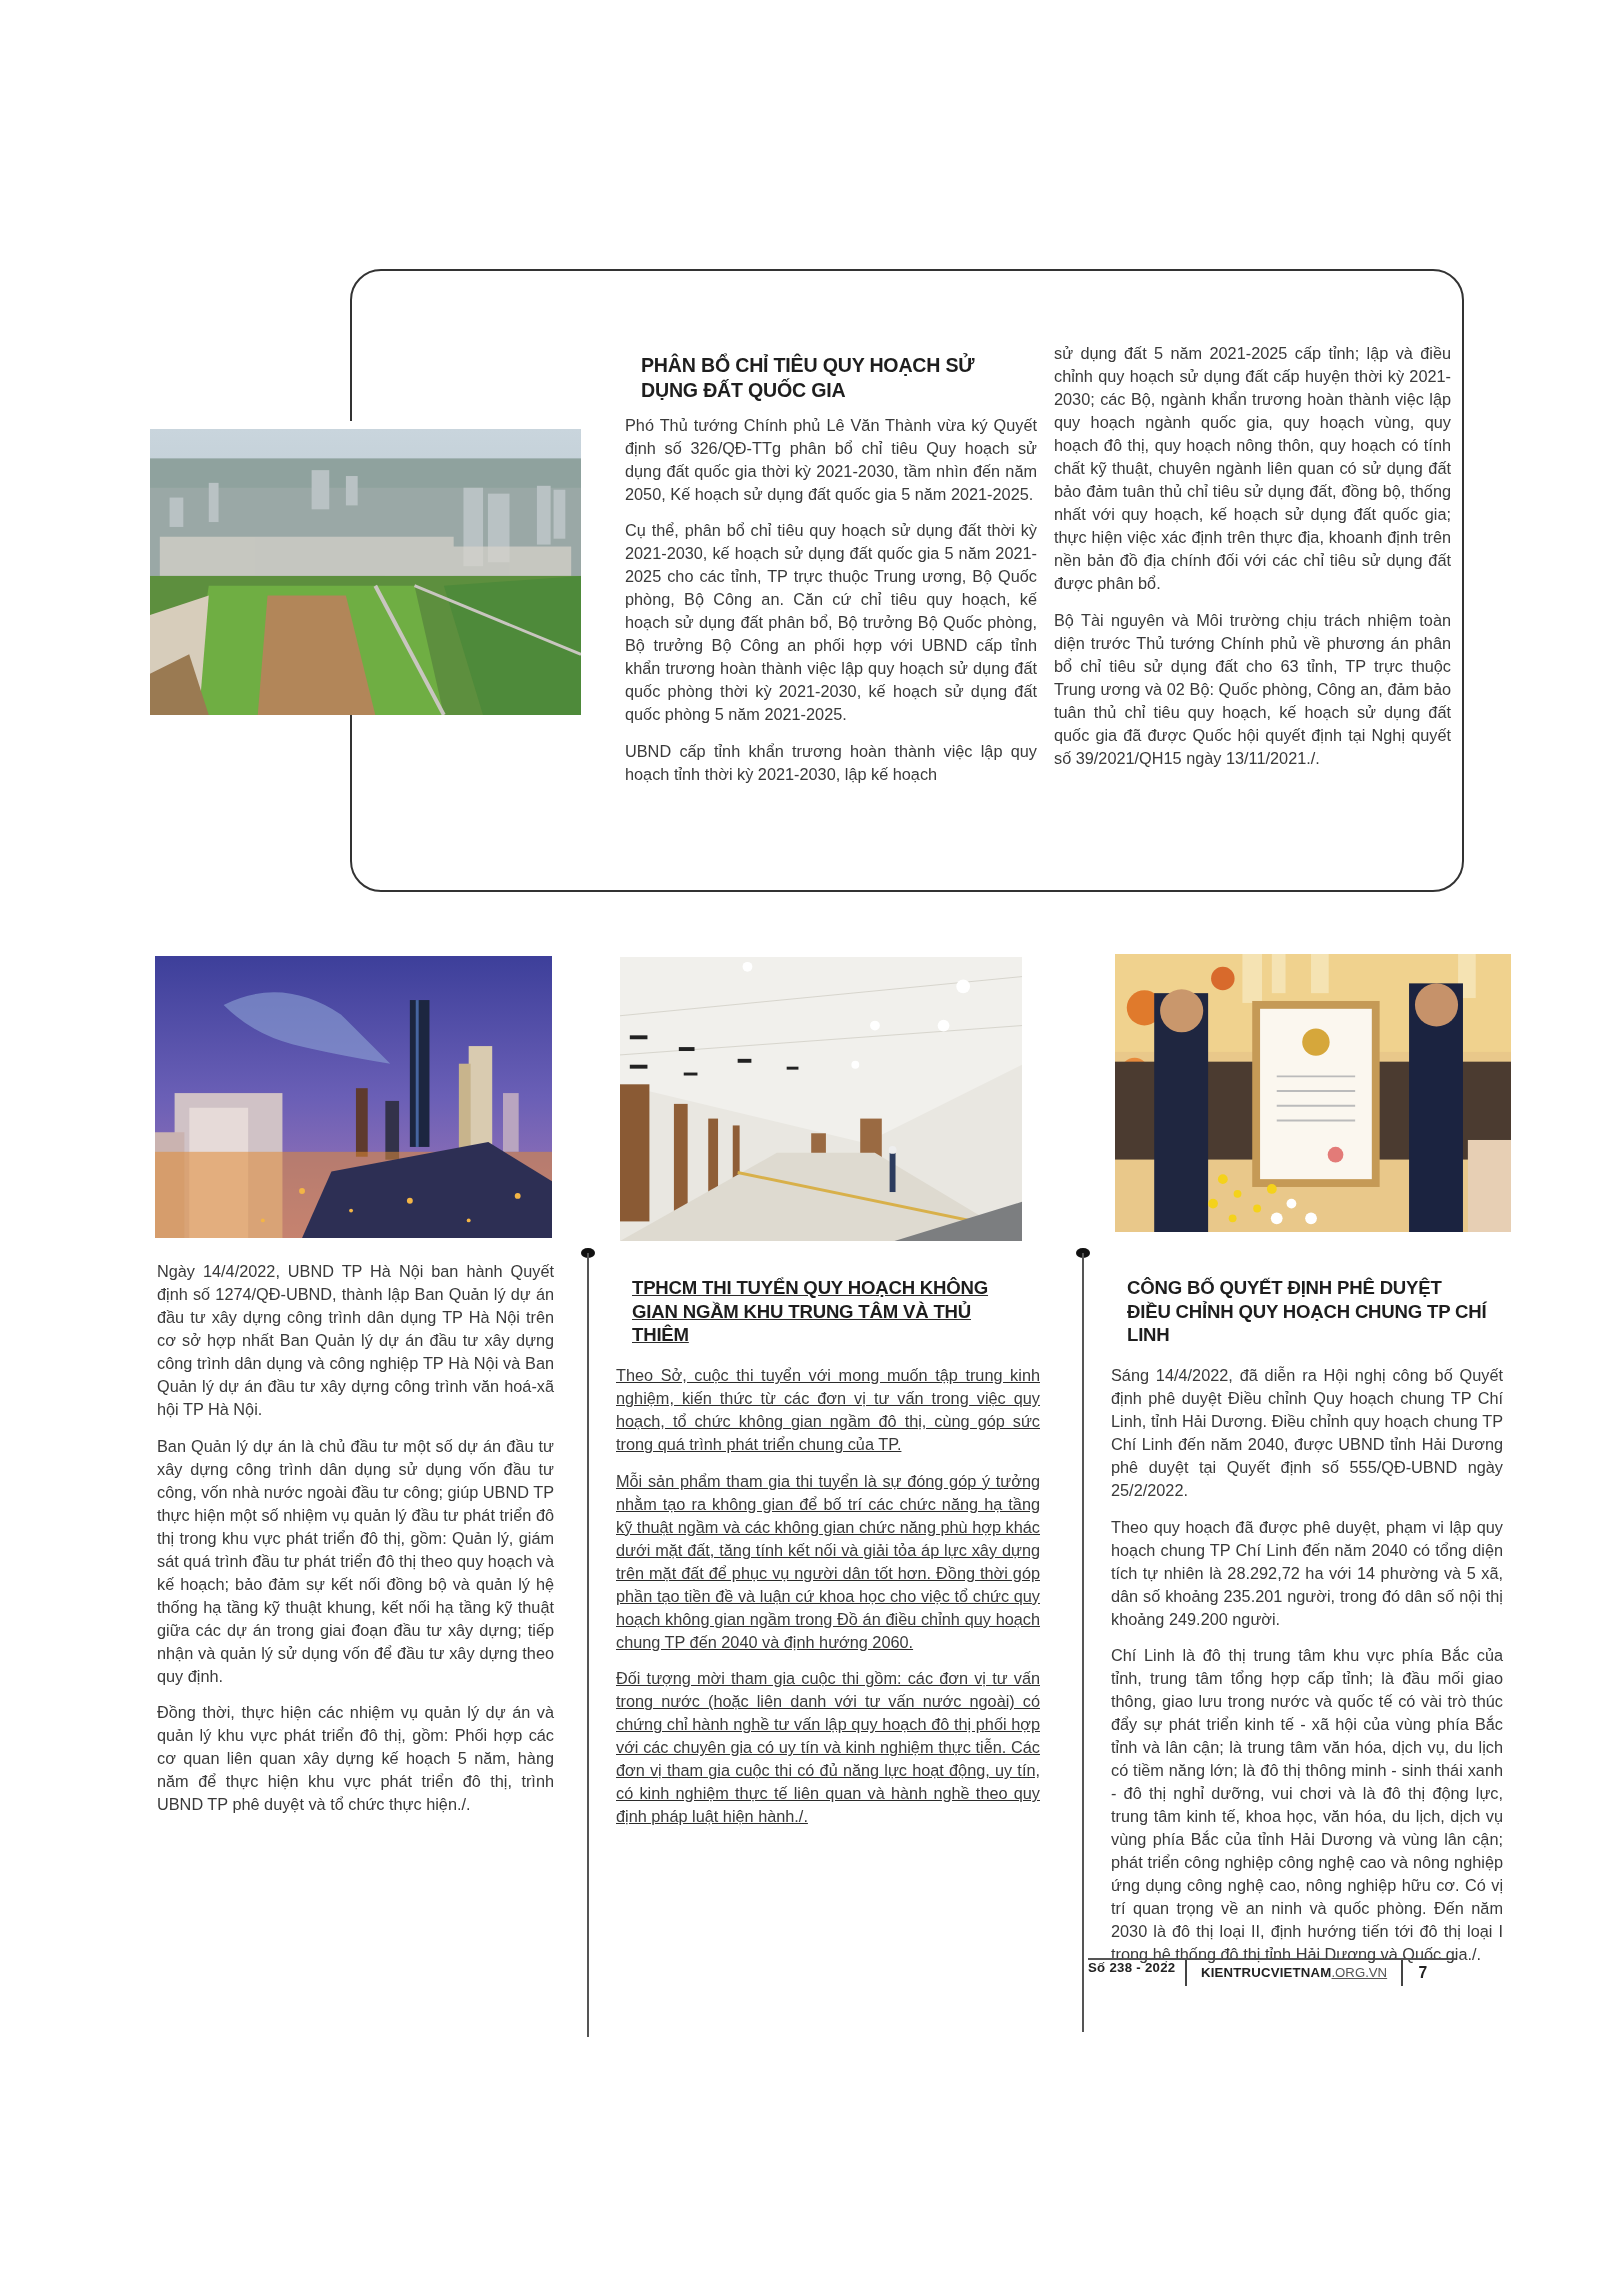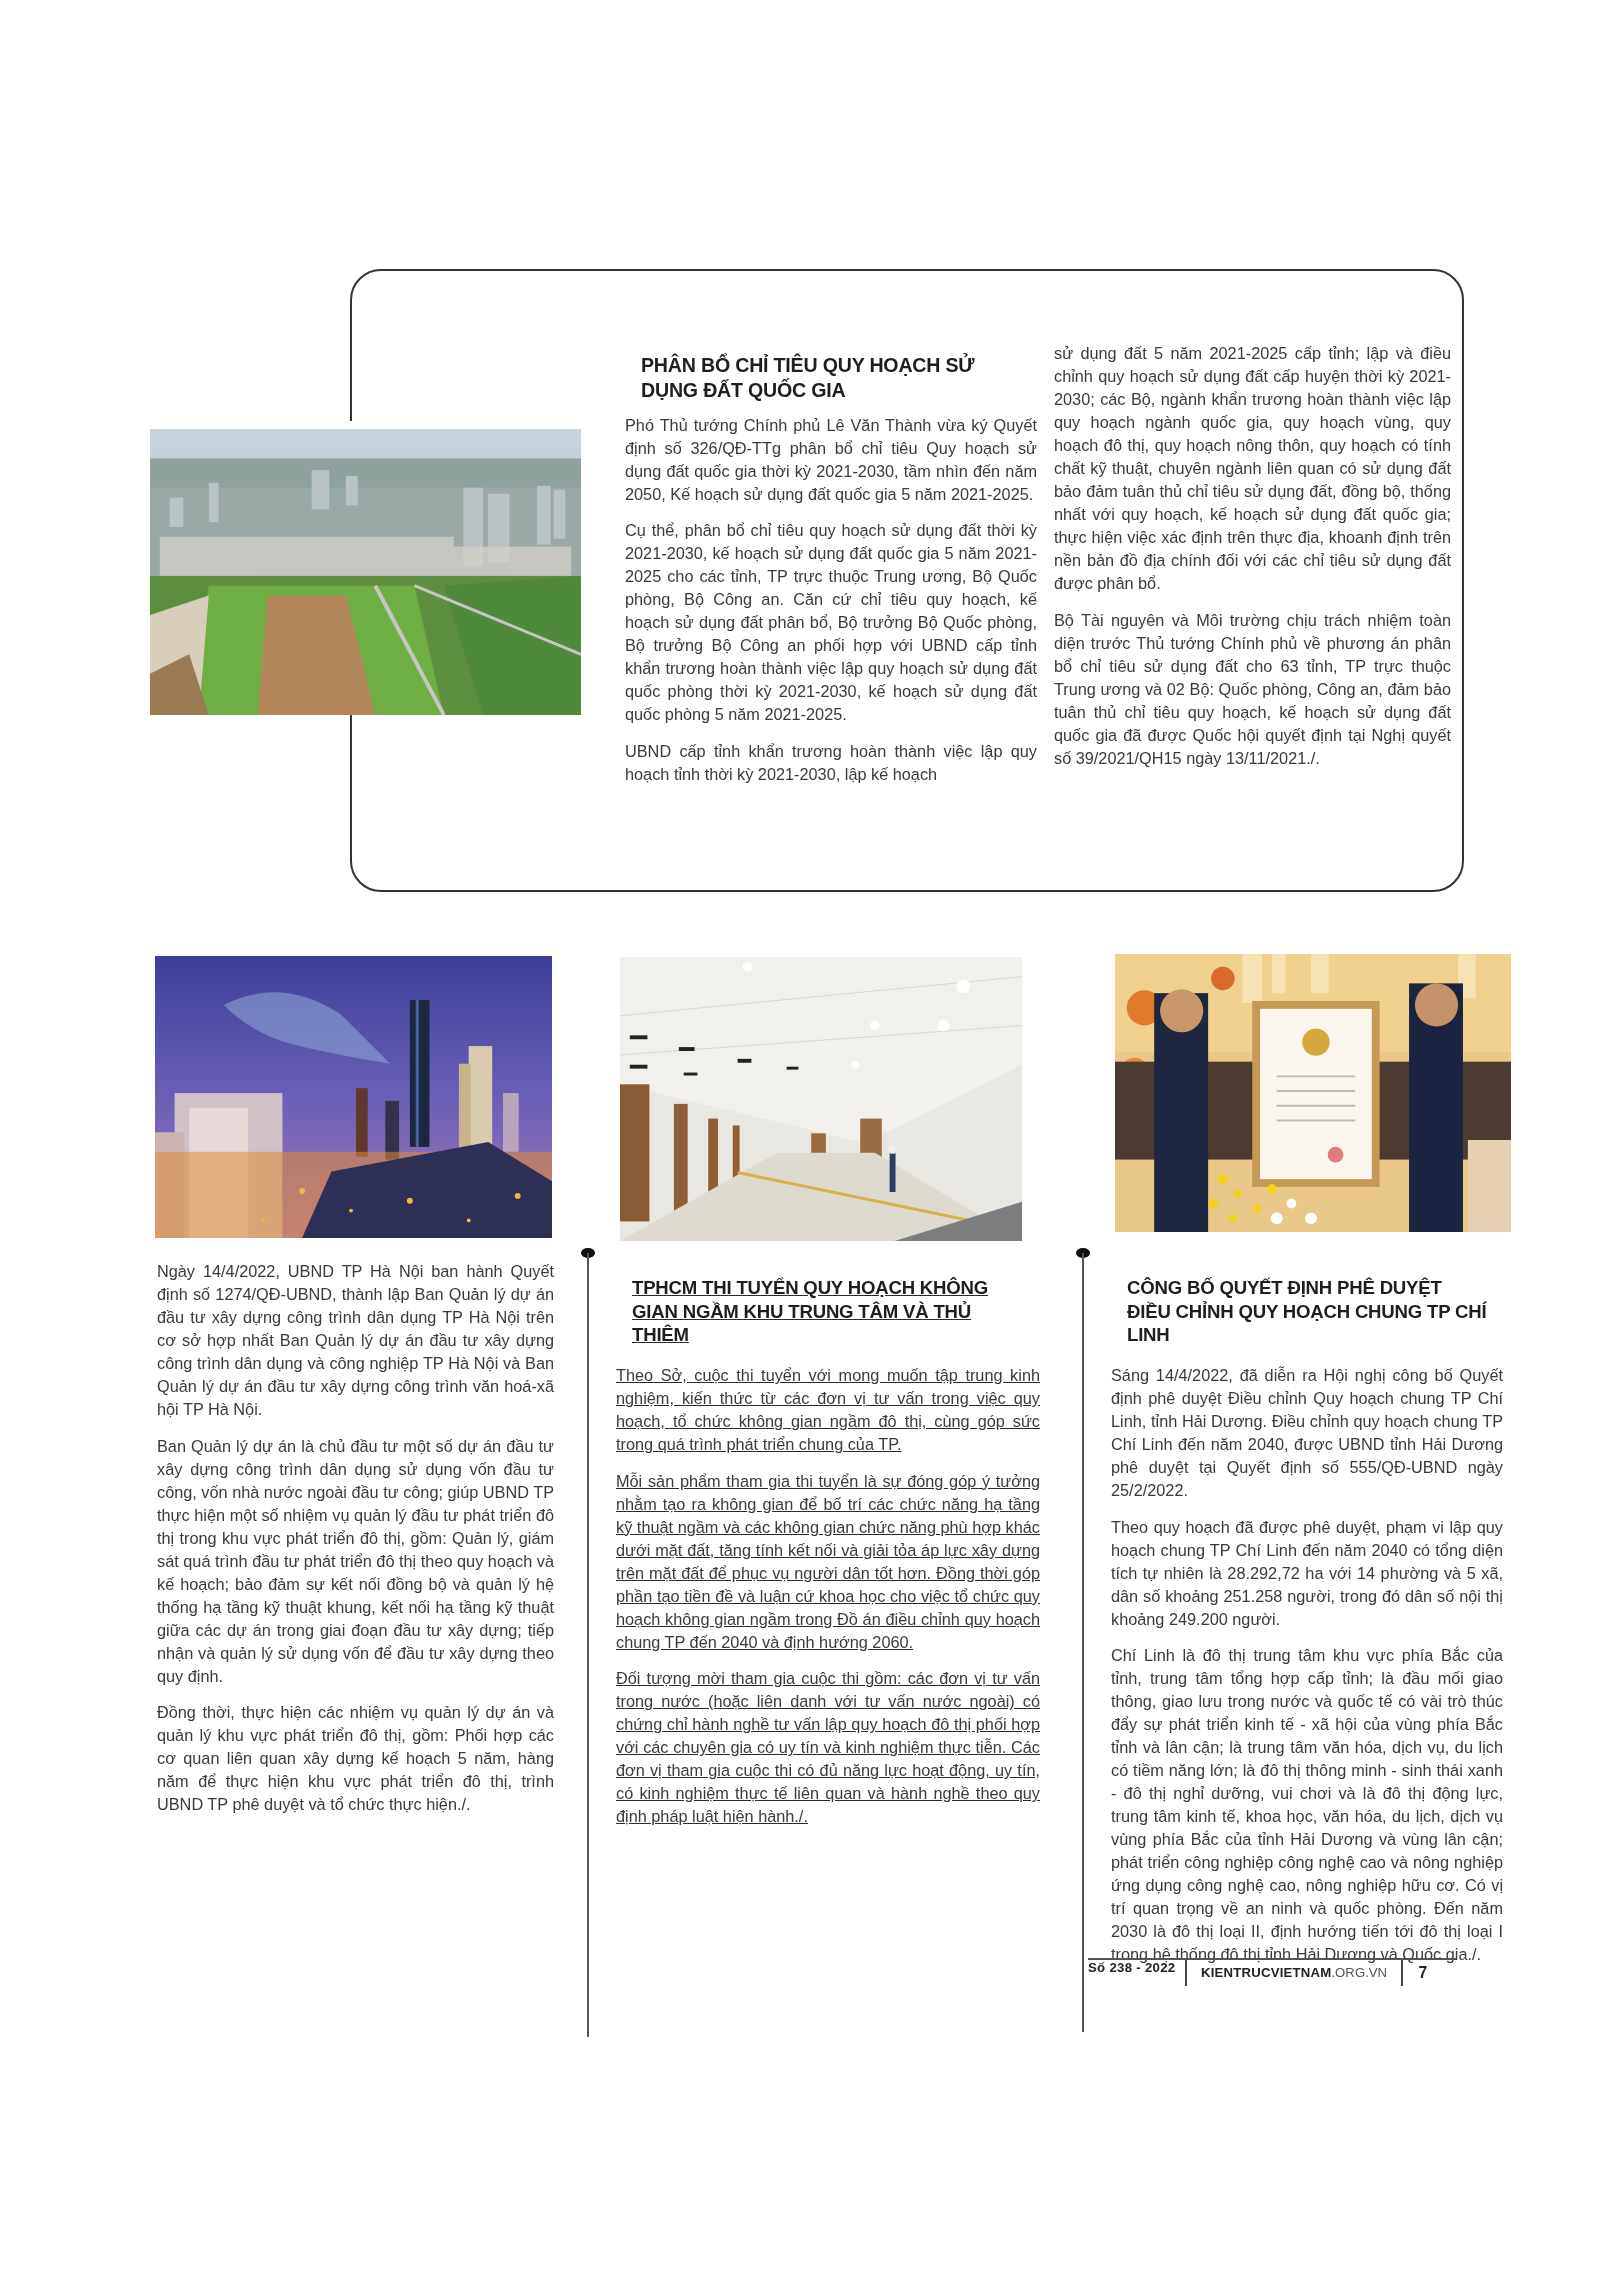--- a/index.html
+++ b/index.html
@@ -34,21 +34,21 @@
   .divider { position: absolute; width: 2px; background: #555; }
   .divider-dot { position: absolute; width: 13.7px; height: 9.8px; border-radius: 50%; background: #111; }
 
   
   .footer { position: absolute; left: 1088px; top: 1958px; width: 368px; height: 25.5px;
             border-top: 2px solid #555; display: flex; align-items: flex-start;
             font-size: 13.2px; color: #222; }
   .footer .issue { font-weight: bold; padding-right: 9.8px; white-space: nowrap; letter-spacing: 0.3px; }
   .footer .site { border-left: 2px solid #444; padding: 0 13.7px; height: 100%; display: flex; align-items: center; white-space: nowrap; }
   .footer .site b { font-weight: bold; letter-spacing: 0.2px; }
-  .footer .site span.dom { font-weight: normal; color: #555; }
+  .footer .site span.dom { font-weight: normal; color: #555; text-decoration: underline; }
   .footer .page { border-left: 2px solid #444; padding-left: 15.7px; height: 100%; display: flex; align-items: center; font-weight: bold; font-size: 15.7px; }
 </style>
 </head>
 <body>
 
 <div class="frame"></div>
 <div class="frame-mask"></div>
 
 <div class="photo" style="left:150px; top:429px; width:431px; height:286px;">
   <svg viewBox="0 0 440 292" preserveAspectRatio="none">
@@ -235,21 +235,21 @@
     <p>Theo Sở, cuộc thi tuyển với mong muốn tập trung kinh nghiệm, kiến thức từ các đơn vị tư vấn trong việc quy hoạch, tổ chức không gian ngầm đô thị, cùng góp sức trong quá trình phát triển chung của TP.</p>
     <p>Mỗi sản phẩm tham gia thi tuyển là sự đóng góp ý tưởng nhằm tạo ra không gian để bố trí các chức năng hạ tầng kỹ thuật ngầm và các không gian chức năng phù hợp khác dưới mặt đất, tăng tính kết nối và giải tỏa áp lực xây dựng trên mặt đất để phục vụ người dân tốt hơn. Đồng thời góp phần tạo tiền đề và luận cứ khoa học cho việc tổ chức quy hoạch không gian ngầm trong Đồ án điều chỉnh quy hoạch chung TP đến 2040 và định hướng 2060.</p>
     <p>Đối tượng mời tham gia cuộc thi gồm: các đơn vị tư vấn trong nước (hoặc liên danh với tư vấn nước ngoài) có chứng chỉ hành nghề tư vấn lập quy hoạch đô thị phối hợp với các chuyên gia có uy tín và kinh nghiệm thực tiễn. Các đơn vị tham gia cuộc thi có đủ năng lực hoạt động, uy tín, có kinh nghiệm thực tế liên quan và hành nghề theo quy định pháp luật hiện hành./.</p>
   </div>
 </div>
 
 <div class="bcol bcol3">
   <h2 class="headline">CÔNG BỐ QUYẾT ĐỊNH PHÊ DUYỆT ĐIỀU CHỈNH QUY HOẠCH CHUNG TP CHÍ LINH</h2>
   <div class="body-text">
     <p>Sáng 14/4/2022, đã diễn ra Hội nghị công bố Quyết định phê duyệt Điều chỉnh Quy hoạch chung TP Chí Linh, tỉnh Hải Dương. Điều chỉnh quy hoạch chung TP Chí Linh đến năm 2040, được UBND tỉnh Hải Dương phê duyệt tại Quyết định số 555/QĐ-UBND ngày 25/2/2022.</p>
-    <p>Theo quy hoạch đã được phê duyệt, phạm vi lập quy hoạch chung TP Chí Linh đến năm 2040 có tổng diện tích tự nhiên là 28.292,72 ha với 14 phường và 5 xã, dân số khoảng 251.258 người, trong đó dân số nội thị khoảng 249.200 người.</p>
+    <p>Theo quy hoạch đã được phê duyệt, phạm vi lập quy hoạch chung TP Chí Linh đến năm 2040 có tổng diện tích tự nhiên là 28.292,72 ha với 14 phường và 5 xã, dân số khoảng 235.201 người, trong đó dân số nội thị khoảng 249.200 người.</p>
     <p>Chí Linh là đô thị trung tâm khu vực phía Bắc của tỉnh, trung tâm tổng hợp cấp tỉnh; là đầu mối giao thông, giao lưu trong nước và quốc tế có vài trò thúc đẩy sự phát triển kinh tế - xã hội của vùng phía Bắc tỉnh và lân cận; là trung tâm văn hóa, dịch vụ, du lịch có tiềm năng lớn; là đô thị thông minh - sinh thái xanh - đô thị nghỉ dưỡng, vui chơi và là đô thị động lực, trung tâm kinh tế, khoa học, văn hóa, du lịch, dịch vụ vùng phía Bắc của tỉnh Hải Dương và vùng lân cận; phát triển công nghiệp công nghệ cao và nông nghiệp ứng dụng công nghệ cao, nông nghiệp hữu cơ. Có vị trí quan trọng về an ninh và quốc phòng. Đến năm 2030 là đô thị loại II, định hướng tiến tới đô thị loại I trong hệ thống đô thị tỉnh Hải Dương và Quốc gia./.</p>
   </div>
 </div>
 
 <div class="footer">
   <span class="issue">Số 238 - 2022</span>
   <span class="site">
     <b>KIENTRUCVIETNAM</b>
       <span class="dom">.ORG.VN</span>
   </span>

